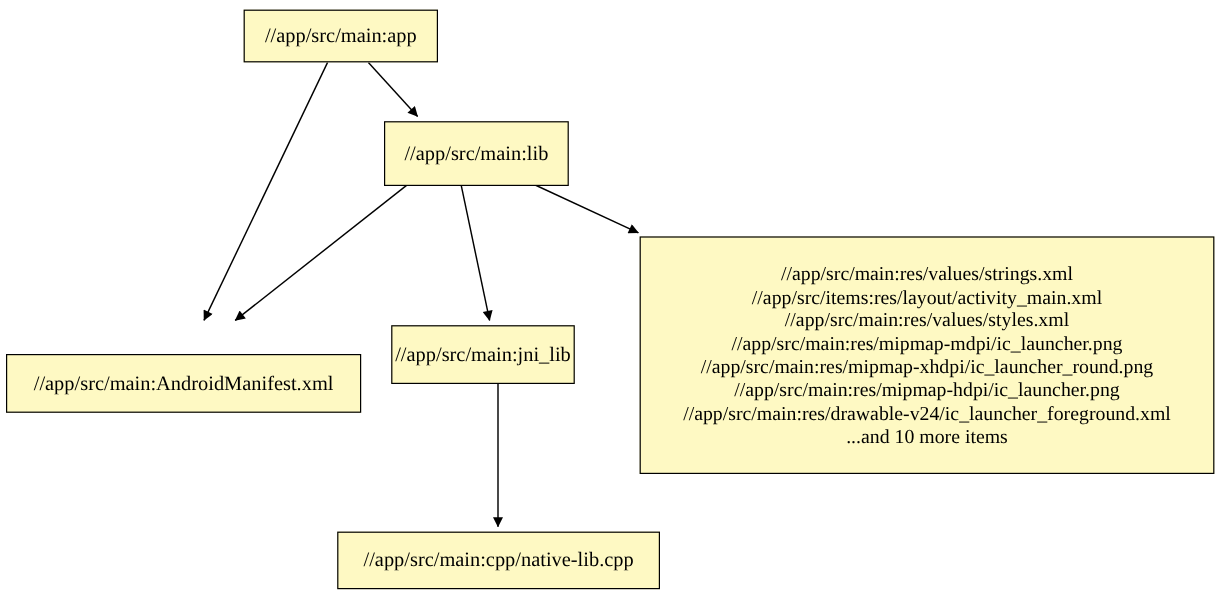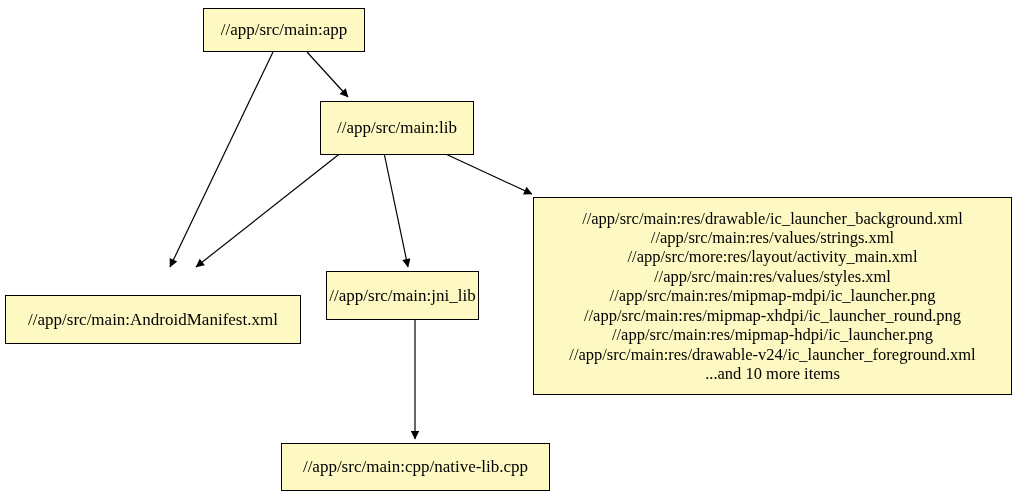--- a/index.html
+++ b/index.html
@@ -81,23 +81,22 @@
 
   <div class="node" id="node-manifest">
     <span>//app/src/main:AndroidManifest.xml</span>
   </div>
 
   <div class="node" id="node-jni-lib">
     <span>//app/src/main:jni_lib</span>
   </div>
 
   <div class="node multiline" id="node-resources">
-    <div class="res-line">//app/src/main:res/drawable/ic_launcher_background.xml</div>
     <div class="res-line">//app/src/main:res/values/strings.xml</div>
-    <div class="res-line">//app/src/more:res/layout/activity_main.xml</div>
+    <div class="res-line">//app/src/items:res/layout/activity_main.xml</div>
     <div class="res-line">//app/src/main:res/values/styles.xml</div>
     <div class="res-line">//app/src/main:res/mipmap-mdpi/ic_launcher.png</div>
     <div class="res-line">//app/src/main:res/mipmap-xhdpi/ic_launcher_round.png</div>
     <div class="res-line">//app/src/main:res/mipmap-hdpi/ic_launcher.png</div>
     <div class="res-line">//app/src/main:res/drawable-v24/ic_launcher_foreground.xml</div>
     <div class="res-line">...and 10 more items</div>
   </div>
 
   <div class="node" id="node-native-lib-cpp">
     <span>//app/src/main:cpp/native-lib.cpp</span>

